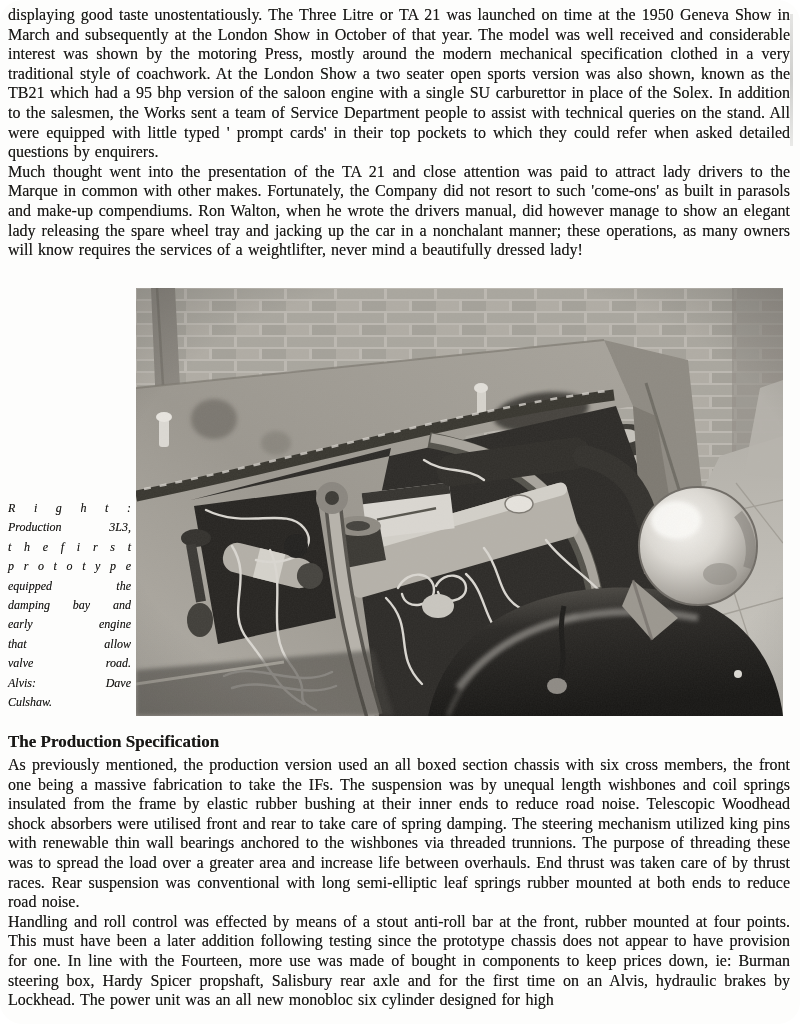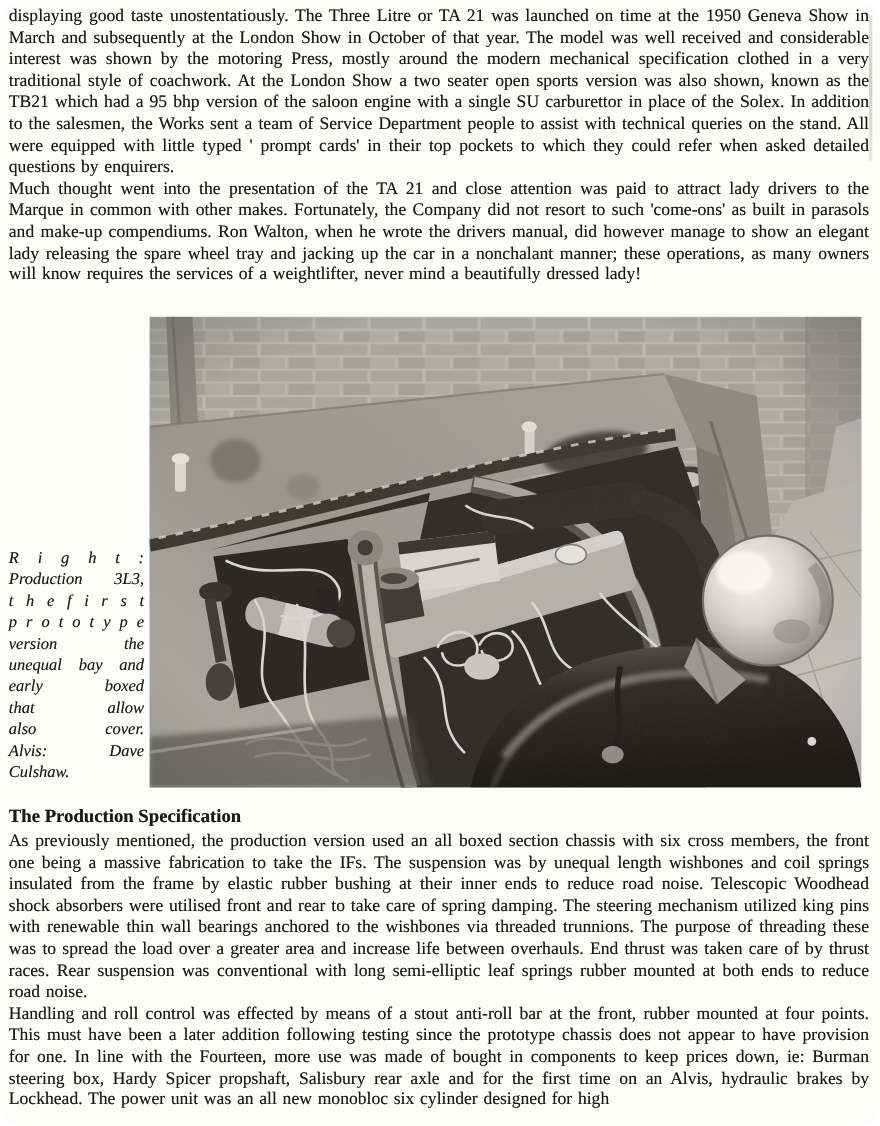--- a/index.html
+++ b/index.html
@@ -14,21 +14,21 @@
   p.body{
     margin:0;font-size:16px;line-height:19.6px;text-align:justify;
     word-spacing:1.2px;text-shadow:0 0 .4px rgba(20,20,18,.55);
   }
   .heading{
     font-weight:bold;font-size:17px;line-height:21px;margin:0 0 3px 0;
     text-shadow:0 0 .4px rgba(20,20,18,.6);
   }
   .caption{position:absolute;top:499px;left:8px;width:123px;}
   .cap-line{
-    font-style:italic;font-size:15px;line-height:19.4px;
+    font-style:italic;font-size:12px;line-height:19.4px;
     text-align:justify;text-align-last:justify;
     text-shadow:0 0 .4px rgba(20,20,18,.5);
   }
   .cap-line.last{text-align-last:left;}
   .photo{
     position:absolute;top:288px;left:136px;width:647px;height:428px;
     background:#b9b6af;
   }
   .photo svg{display:block;width:100%;height:100%;}
   .edge-artifact{
@@ -44,25 +44,25 @@
   <div class="toptext">
     <p class="body">displaying good taste unostentatiously.  The Three Litre or TA 21 was launched  on time at the 1950 Geneva Show in March and subsequently at the London Show in October of that year.  The model was well received and considerable interest was shown by the motoring Press, mostly around the modern mechanical specification clothed in a very traditional style of coachwork.  At the London Show a two seater open sports version was also shown, known as the TB21 which had a 95 bhp version of the saloon engine with a single SU carburettor in place of the Solex.  In addition to the salesmen, the Works sent a team of Service Department people to assist with technical queries on the stand.  All were equipped with little typed ' prompt cards' in their top pockets to which they could refer when asked detailed questions by enquirers.</p>
     <p class="body">Much thought went into the presentation of the TA 21 and close attention was paid to attract lady drivers to the Marque in common with other makes.  Fortunately, the Company did not resort to such 'come-ons' as built in parasols and make-up compendiums.  Ron Walton, when he wrote the drivers manual, did however manage to show an elegant lady releasing the spare wheel tray and jacking up the car in a nonchalant manner; these operations, as many owners will know requires the services of a weightlifter, never mind a beautifully dressed lady!</p>
   </div>
 
   <div class="caption">
     <div class="cap-line">R i g h t :</div>
     <div class="cap-line">Production 3L3,</div>
     <div class="cap-line">t h e   f i r s t</div>
     <div class="cap-line">p r o t o t y p e</div>
-    <div class="cap-line">version the</div>
-    <div class="cap-line">unequal bay and</div>
-    <div class="cap-line">early boxed</div>
+    <div class="cap-line">equipped the</div>
+    <div class="cap-line">damping bay and</div>
+    <div class="cap-line">early engine</div>
     <div class="cap-line">that allow</div>
-    <div class="cap-line">also cover.</div>
+    <div class="cap-line">valve road.</div>
     <div class="cap-line">Alvis: Dave</div>
     <div class="cap-line last">Culshaw.</div>
   </div>
 
   <div class="photo">
     <svg viewBox="0 0 647 428" xmlns="http://www.w3.org/2000/svg">
       <defs>
         <pattern id="brick" width="50" height="24" patternUnits="userSpaceOnUse">
           <rect width="50" height="24" fill="#c3bfb8"></rect>
           <rect x="1" y="1" width="47" height="10" fill="#aeaaa2"></rect>

